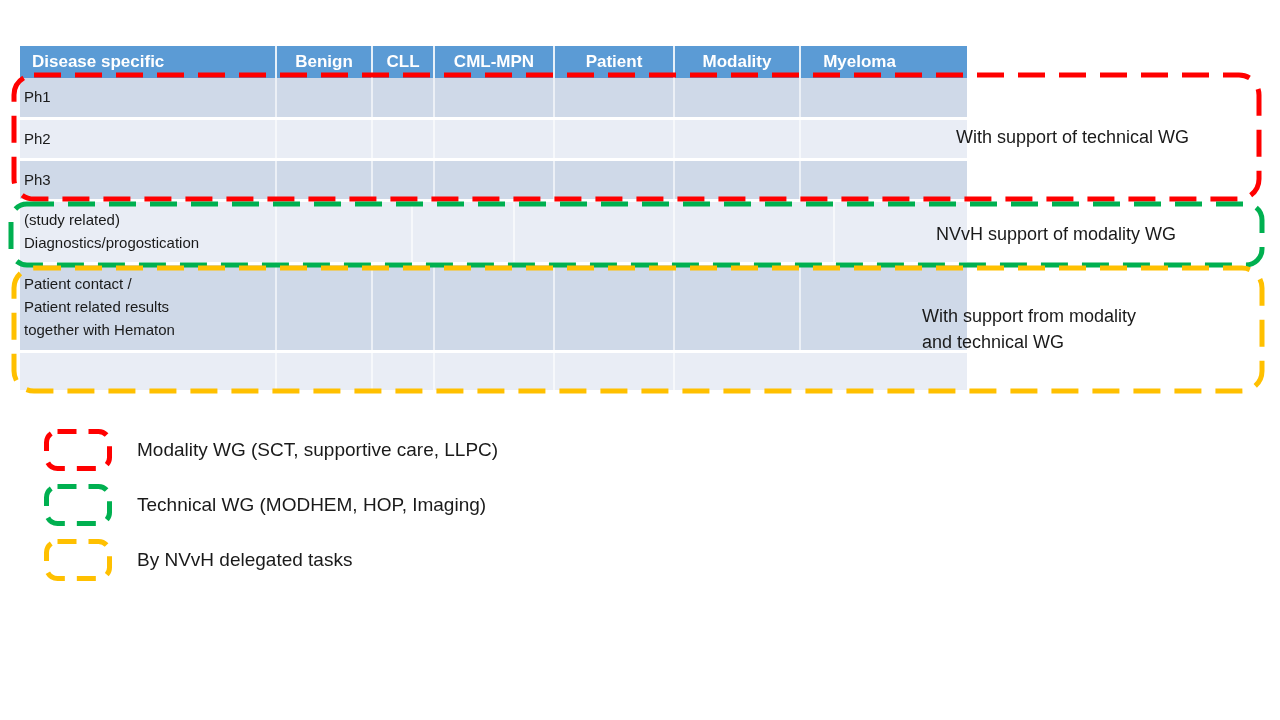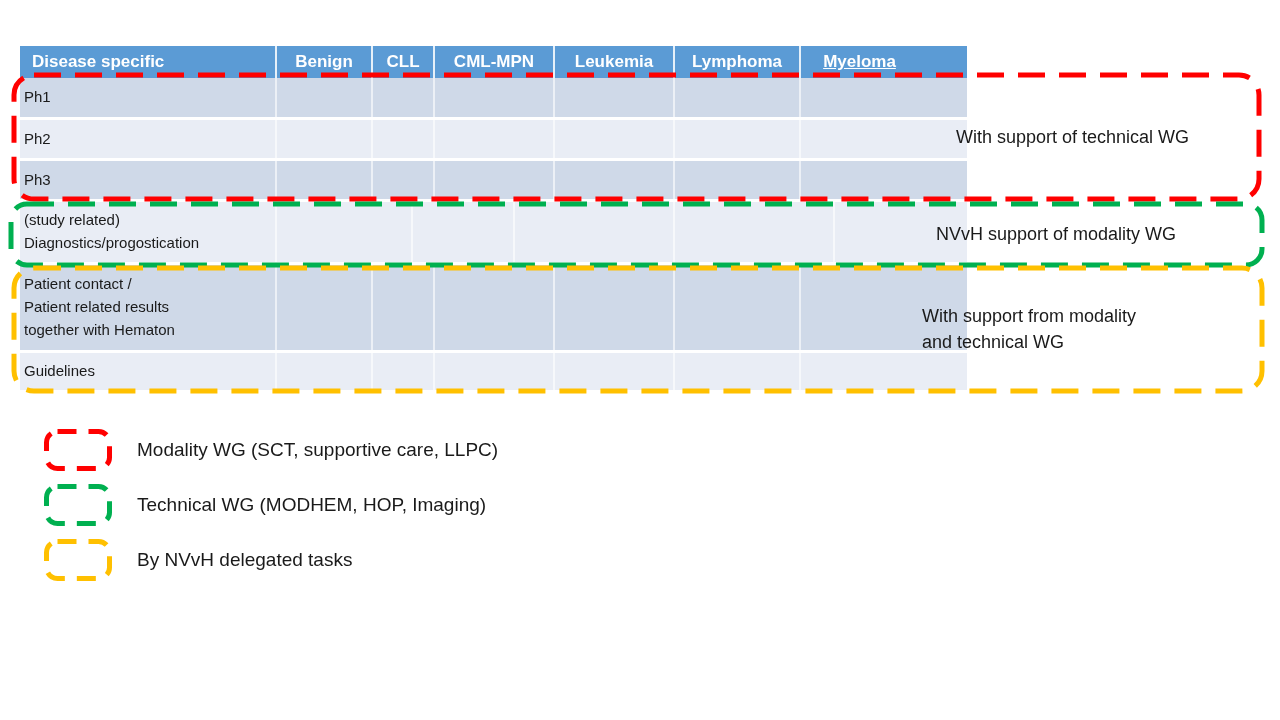--- a/index.html
+++ b/index.html
@@ -29,21 +29,21 @@
   }
   .t-header .hc {
     color: #ffffff;
     font-weight: bold;
     font-size: 17px;
     display: flex;
     align-items: center;
     justify-content: center;
     border-right: 2px solid rgba(255,255,255,0.85);
   }
-  .t-header .hc:last-child { border-right: none; text-decoration: underline; }
+  .t-header .hc:last-child { border-right: none; }
   .t-header .hc.first {
     justify-content: flex-start;
     padding-left: 12px;
   }
   .t-row {
     display: grid;
     grid-template-columns: 257px 96px 62px 120px 120px 126px 117px;
     border-bottom: 3px solid #ffffff;
   }
   .t-row:last-child { border-bottom: none; }
@@ -111,22 +111,22 @@
 <body>
 
 <div class="slide">
 
   <div class="ds-table">
     <div class="t-header">
       <div class="hc first">Disease specific</div>
       <div class="hc">Benign</div>
       <div class="hc">CLL</div>
       <div class="hc">CML-MPN</div>
-      <div class="hc">Leukemia</div>
-      <div class="hc">Lymphoma</div>
+      <div class="hc">Patient</div>
+      <div class="hc">Modality</div>
       <div class="hc">Myeloma</div>
     </div>
 
     <div class="t-row r0 dark">
       <div class="cell label">Ph1</div>
       <div class="cell"></div>
       <div class="cell"></div>
       <div class="cell"></div>
       <div class="cell"></div>
       <div class="cell"></div>
@@ -165,21 +165,20 @@
 Patient related results
 together with Hematon</div>
       <div class="cell"></div>
       <div class="cell"></div>
       <div class="cell"></div>
       <div class="cell"></div>
       <div class="cell"></div>
       <div class="cell"></div>
     </div>
     <div class="t-row r5 light">
-      <div class="cell label">Guidelines</div>
       <div class="cell"></div>
       <div class="cell"></div>
       <div class="cell"></div>
       <div class="cell"></div>
       <div class="cell"></div>
       <div class="cell"></div>
     </div>
   </div>
 
   <svg class="overlay" viewBox="0 0 1280 720">

